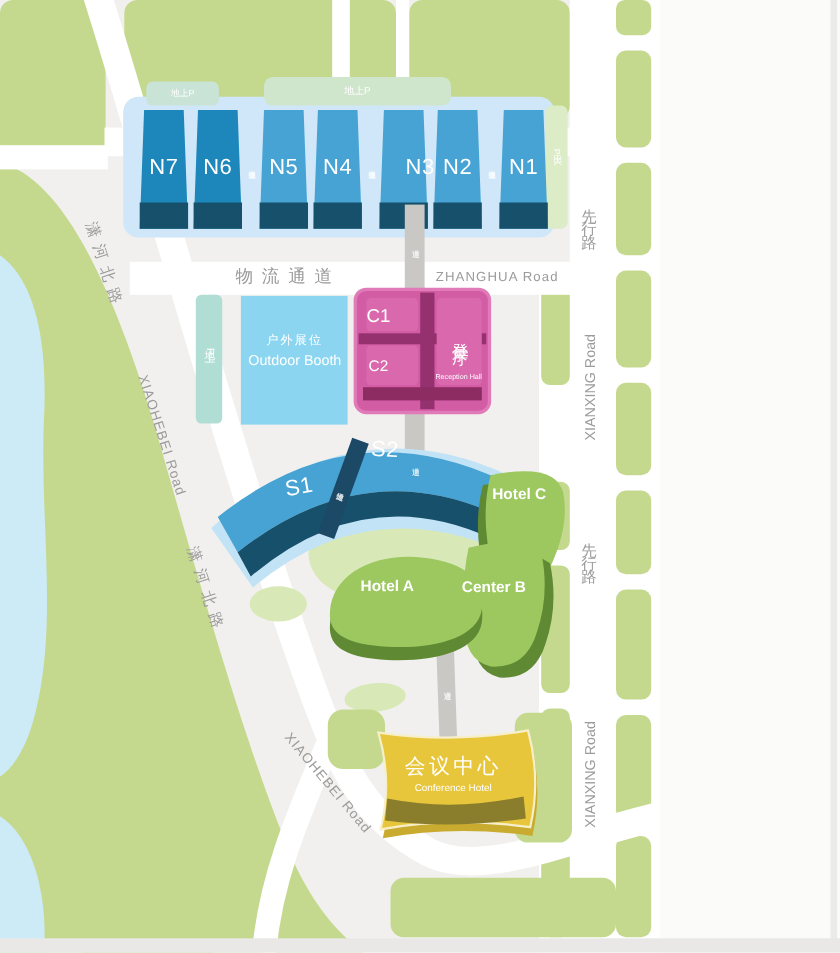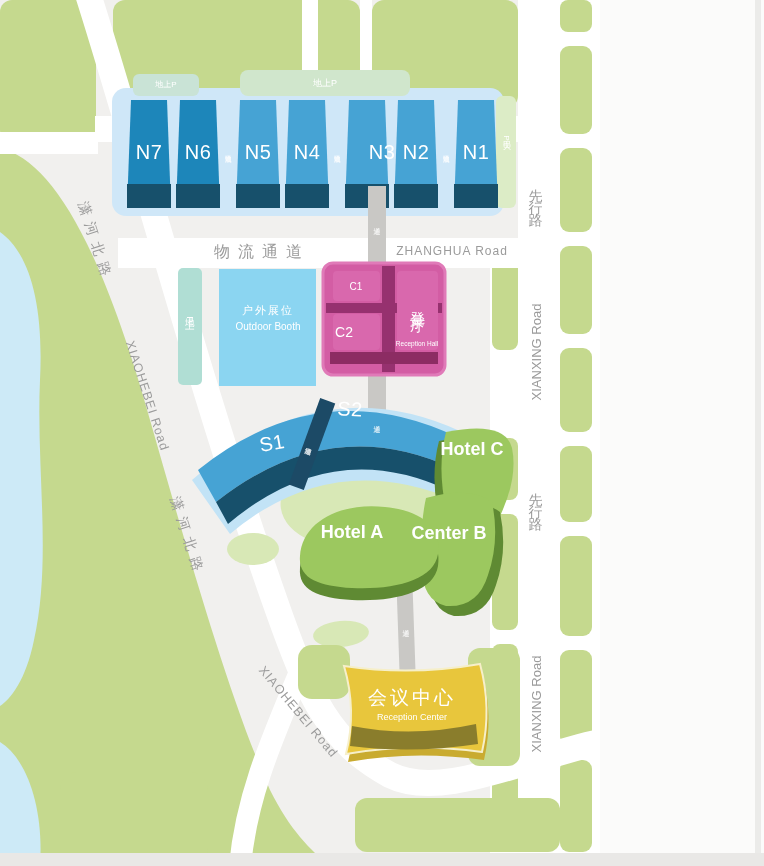--- a/index.html
+++ b/index.html
@@ -4,21 +4,21 @@
 <style>
   html,body{margin:0;padding:0;}
   body{width:764px;height:866px;background:#fbfbfa;font-family:"Liberation Sans",sans-serif;overflow:hidden;}
   .stage{position:relative;width:764px;height:866px;}
   svg.map{position:absolute;left:0;top:0;}
   
   .ml{position:absolute;transform:translate(-50%,-50%);white-space:nowrap;color:#fff;line-height:1;}
   .vert{writing-mode:vertical-rl;}
   .rd{color:#9b9b9b;}
   .hall-label{font-size:20px;letter-spacing:.5px;}
-  .hotel-label{font-size:18px;font-weight:bold;}
+  .hotel-label{font-size:14px;font-weight:bold;}
   .tiny{font-size:7px;opacity:.85;}
   
   .sidebar{position:absolute;left:600px;top:0;width:160px;height:866px;}
   .edge-right{position:absolute;left:755px;top:0;width:6px;height:866px;background:#ebebe9;}
   .edge-bottom{position:absolute;left:0;top:853px;width:764px;height:13px;background:#e9e8e6;}
 </style>
 </head>
 <body>
 
 <div class="stage">
@@ -173,38 +173,38 @@
   <div class="ml vert" style="left:506px;top:138px;font-size:8px">大巴P</div>
   <div class="ml vert" style="left:190px;top:318px;font-size:9.5px;letter-spacing:3px">地上P</div>
 
   <div class="ml rd" style="left:262px;top:252px;font-size:16px;letter-spacing:8px">物流通道</div>
   <div class="ml rd" style="left:452px;top:251px;font-size:12px;letter-spacing:1px">ZHANGHUA Road</div>
 
   <div class="ml vert tiny" style="left:377px;top:222px">通道</div>
   <div class="ml vert tiny" style="left:377px;top:420px">通道</div>
   <div class="ml vert tiny" style="left:406px;top:624px">通道</div>
 
-  <div class="ml" style="left:356px;top:287px;font-size:10px">C1</div>
+  <div class="ml" style="left:344px;top:287px;font-size:17px">C1</div>
   <div class="ml" style="left:344px;top:332px;font-size:14px">C2</div>
   <div class="ml vert" style="left:418px;top:305px;font-size:15px;letter-spacing:4px">登录厅</div>
   <div class="ml" style="left:417px;top:344px;font-size:6.5px">Reception Hall</div>
 
   <div class="ml" style="left:268px;top:310px;font-size:11px;letter-spacing:2px">户外展位</div>
-  <div class="ml" style="left:268px;top:327px;font-size:10px">Outdoor Booth</div>
+  <div class="ml" style="left:268px;top:327px;font-size:13px">Outdoor Booth</div>
 
   <div class="ml hall-label" style="left:272px;top:443px;transform:translate(-50%,-50%) rotate(-10deg)">S1</div>
   <div class="ml hall-label" style="left:350px;top:409px;transform:translate(-50%,-50%) rotate(3deg)">S2</div>
   <div class="ml vert tiny" style="left:311px;top:443px;font-size:6.5px;transform:translate(-50%,-50%) rotate(20deg)">物流通道</div>
 
   <div class="ml hotel-label" style="left:352px;top:532px">Hotel A</div>
   <div class="ml hotel-label" style="left:449px;top:533px">Center B</div>
   <div class="ml hotel-label" style="left:472px;top:449px">Hotel C</div>
 
   <div class="ml" style="left:412px;top:697px;font-size:19px;letter-spacing:3px">会议中心</div>
-  <div class="ml" style="left:412px;top:717px;font-size:9px">Reception Center</div>
+  <div class="ml" style="left:412px;top:717px;font-size:9px">Conference Hotel</div>
 
   <div class="ml rd vert" style="left:536px;top:196px;font-size:14px;letter-spacing:12px">先行路</div>
   <div class="ml rd" style="left:536px;top:352px;font-size:13px;transform:translate(-50%,-50%) rotate(-90deg)">XIANXING Road</div>
   <div class="ml rd vert" style="left:536px;top:500px;font-size:14px;letter-spacing:12px">先行路</div>
   <div class="ml rd" style="left:536px;top:704px;font-size:13px;transform:translate(-50%,-50%) rotate(-90deg)">XIANXING Road</div>
 
   <div class="ml rd" style="left:96px;top:242px;font-size:14px;letter-spacing:7px;transform:translate(-50%,-50%) rotate(72deg)">潇河北路</div>
   <div class="ml rd" style="left:147px;top:396px;font-size:12.5px;letter-spacing:1px;transform:translate(-50%,-50%) rotate(72deg)">XIAOHEBEI Road</div>
   <div class="ml rd" style="left:188px;top:537px;font-size:14px;letter-spacing:7px;transform:translate(-50%,-50%) rotate(72deg)">潇河北路</div>
   <div class="ml rd" style="left:298px;top:712px;font-size:12.5px;letter-spacing:1px;transform:translate(-50%,-50%) rotate(50deg)">XIAOHEBEI Road</div>

